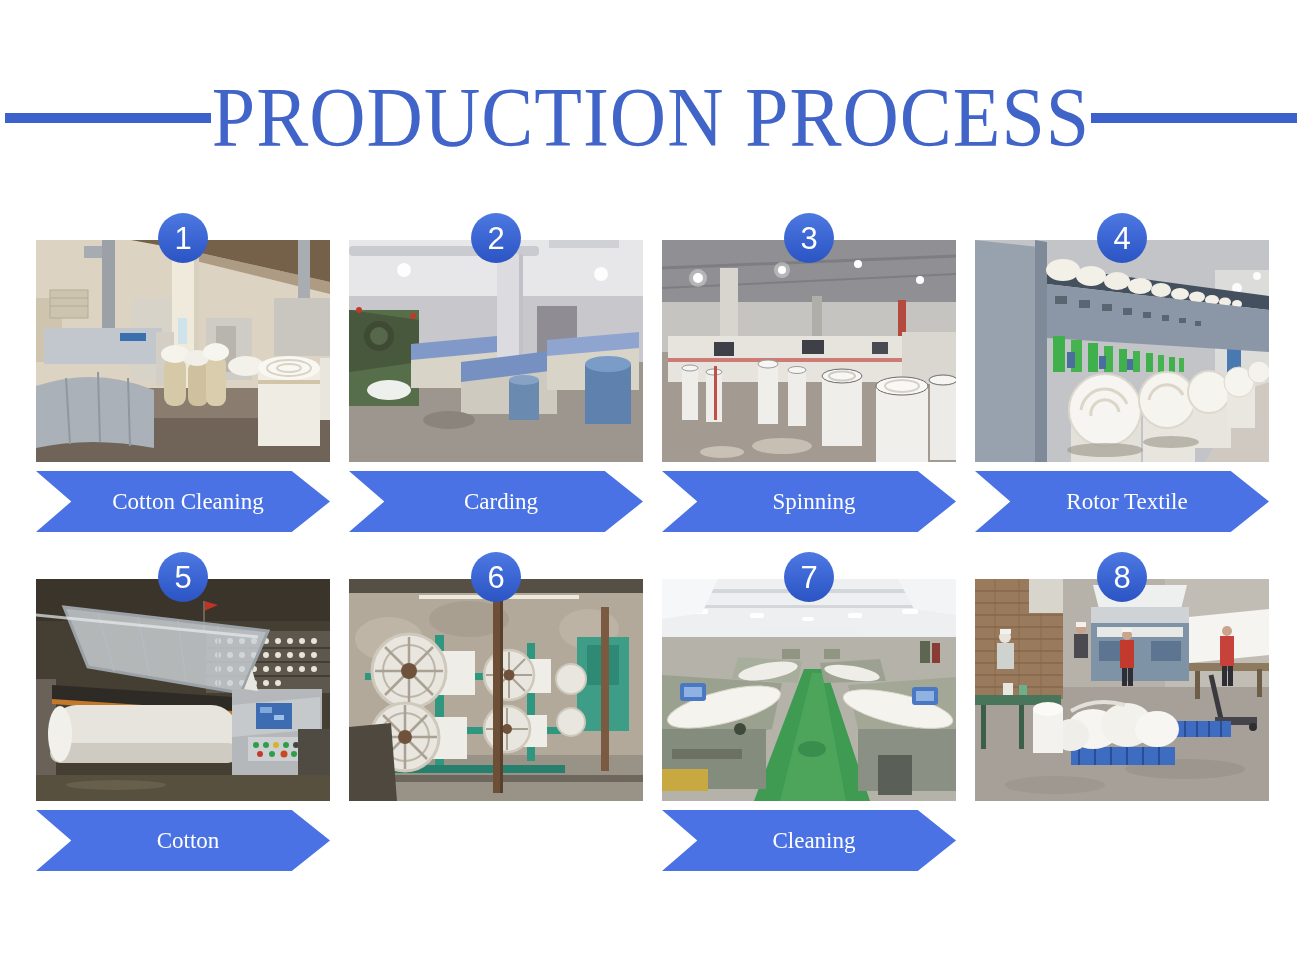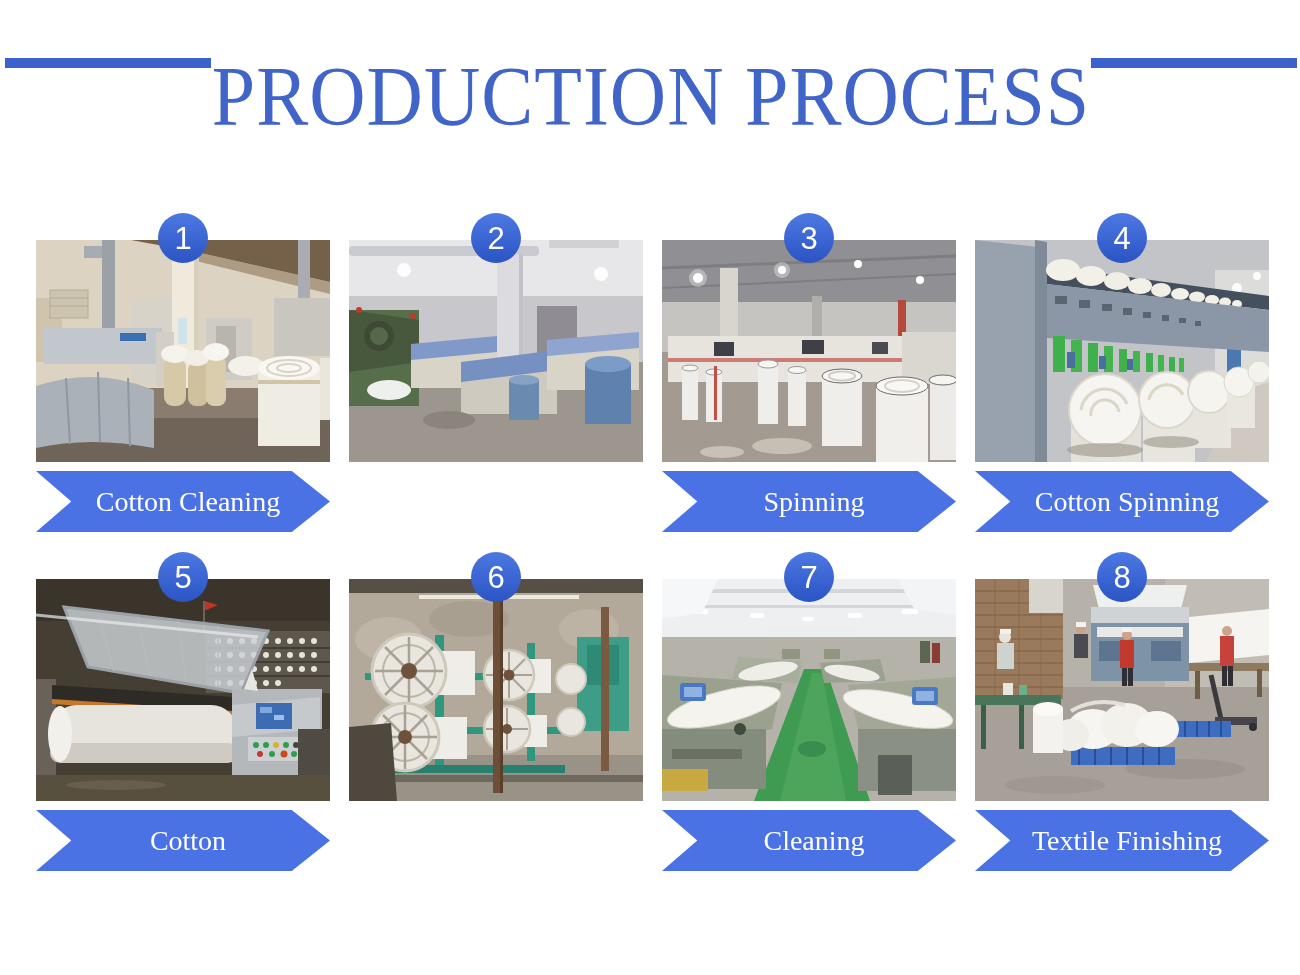--- a/index.html
+++ b/index.html
@@ -3,21 +3,21 @@
 <meta charset="utf-8">
 <style>
   html,body{margin:0;padding:0;background:#ffffff;}
   #canvas{
     position:relative;width:1300px;height:975px;background:#ffffff;overflow:hidden;
     font-family:"Liberation Serif", serif;
   }
   
   #header{
     position:absolute;top:58px;left:0;width:1300px;height:120px;
-    display:flex;align-items:flex-start;justify-content:center;gap:1px;
+    display:flex;align-items:center;justify-content:center;gap:1px;
     padding:0;box-sizing:border-box;
   }
   .hline{flex:1 1 auto;height:10px;background:#3c61cd;margin:0;}
   .hline.left{margin-left:5px;}
   .hline.right{margin-right:3px;}
   #page-title{
     flex:0 0 auto;margin:0;font-size:78px;font-weight:normal;color:#4164c9;
     letter-spacing:1px;white-space:nowrap;line-height:1;transform:scaleY(1.08);
   }
   
@@ -32,21 +32,21 @@
     background:linear-gradient(180deg,#4d79e2 0%,#3a64d2 55%,#2c54c4 100%);
     color:#ffffff;display:flex;align-items:center;justify-content:center;
     font-family:"Liberation Sans", sans-serif;font-size:31px;line-height:1;
   }
   .photo{margin:27px 0 0 0;width:294px;height:222px;overflow:hidden;background:#cfccc6;}
   .photo svg{display:block;width:294px;height:222px;}
   .arrow{
     margin-top:9px;height:61px;background:#4a72e4;
     clip-path:polygon(0% 0%, 87% 0%, 100% 50%, 87% 100%, 0% 100%, 12% 50%);
     display:flex;align-items:center;justify-content:center;
-    color:#ffffff;font-size:28px;padding-left:10px;box-sizing:border-box;
+    color:#ffffff;font-size:23px;padding-left:10px;box-sizing:border-box;
     white-space:nowrap;
   }
 </style>
 </head>
 <body>
 
 <div id="canvas">
 
   <div id="header">
     <div class="hline left"></div>
@@ -136,20 +136,23 @@
           <polygon points="112,122 208,110 208,130 112,142" fill="#7690c2"></polygon>
           <rect x="198" y="100" width="92" height="50" fill="#d9d4c8"></rect>
           <polygon points="198,100 290,92 290,108 198,116" fill="#8fa5cf"></polygon>
           <rect x="236" y="124" width="46" height="60" fill="#5f81ad"></rect>
           <ellipse cx="259" cy="124" rx="23" ry="8" fill="#7a9cc6"></ellipse>
           <rect x="160" y="140" width="30" height="40" fill="#6b8ab0"></rect>
           <ellipse cx="175" cy="140" rx="15" ry="5" fill="#86a2c4"></ellipse>
           <ellipse cx="100" cy="180" rx="26" ry="9" fill="#8a847c"></ellipse>
         </svg>
       </figure>
+      <div class="arrow">
+          <span>Carding</span>
+        </div>
     </section>
 
     <section class="step">
       <div class="badge">
           <span>3</span>
         </div>
       <figure class="photo">
         <svg viewBox="0 0 294 222" preserveAspectRatio="none">
           <rect width="294" height="70" fill="#909094"></rect>
           <line x1="0" y1="28" x2="294" y2="16" stroke="#7e7e82" stroke-width="3"></line>
@@ -254,21 +257,21 @@
           <rect x="218" y="150" width="38" height="58" fill="#e8e5de"></rect>
           <circle cx="234" cy="152" r="21" fill="#f5f4ef" stroke="#ddd8cc" stroke-width="2"></circle>
           <rect x="252" y="140" width="28" height="48" fill="#eae7e0"></rect>
           <circle cx="264" cy="142" r="15" fill="#f5f4ef" stroke="#ddd8cc"></circle>
           <circle cx="284" cy="132" r="11" fill="#f3f2ed" stroke="#ddd8cc"></circle>
           <ellipse cx="130" cy="210" rx="38" ry="7" fill="#9a9588" opacity="0.6"></ellipse>
           <ellipse cx="196" cy="202" rx="28" ry="6" fill="#9a9588" opacity="0.6"></ellipse>
         </svg>
       </figure>
       <div class="arrow">
-          <span>Cotton Spinning</span>
+          <span>Rotor Textile</span>
         </div>
     </section>
 
     <section class="step">
       <div class="badge">
           <span>5</span>
         </div>
       <figure class="photo">
         <svg viewBox="0 0 294 222" preserveAspectRatio="none">
           <rect width="294" height="222" fill="#453e33"></rect>
@@ -570,19 +573,16 @@
           </g>
           <ellipse cx="118" cy="150" rx="26" ry="20" fill="#f6f5f1"></ellipse>
           <ellipse cx="152" cy="146" rx="26" ry="22" fill="#f2f1ec"></ellipse>
           <ellipse cx="182" cy="150" rx="22" ry="18" fill="#f7f6f2"></ellipse>
           <ellipse cx="96" cy="156" rx="18" ry="16" fill="#efeee9"></ellipse>
           <path d="M96,132 Q120,118 150,126" stroke="#e2e0d8" stroke-width="4" fill="none"></path>
           <rect x="58" y="130" width="30" height="44" fill="#f3f2ee"></rect>
           <ellipse cx="73" cy="130" rx="15" ry="7" fill="#fbfaf7"></ellipse>
         </svg>
       </figure>
-      <div class="arrow">
-          <span>Textile Finishing</span>
-        </div>
     </section>
 
   </div>
 </div>
 
 </body></html>

